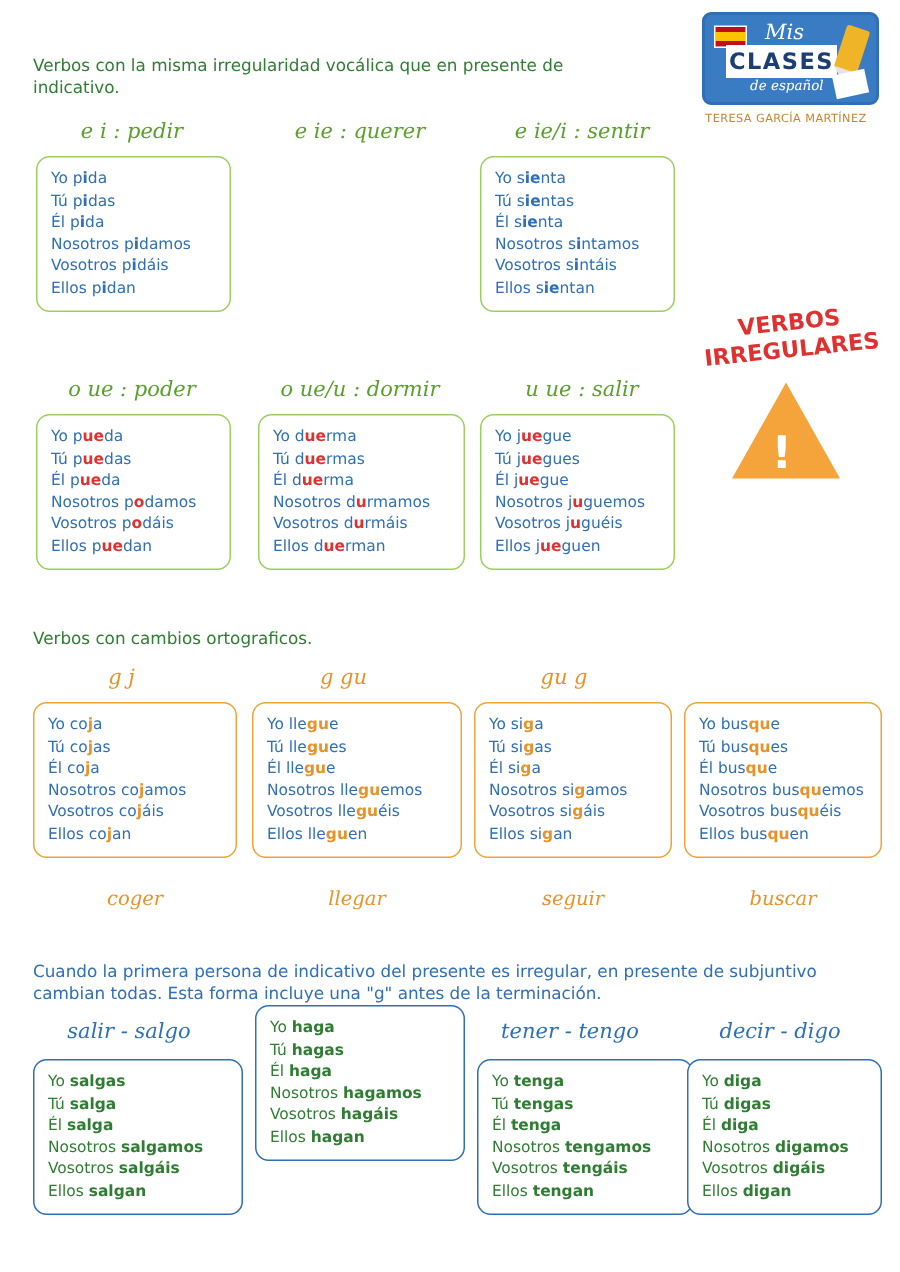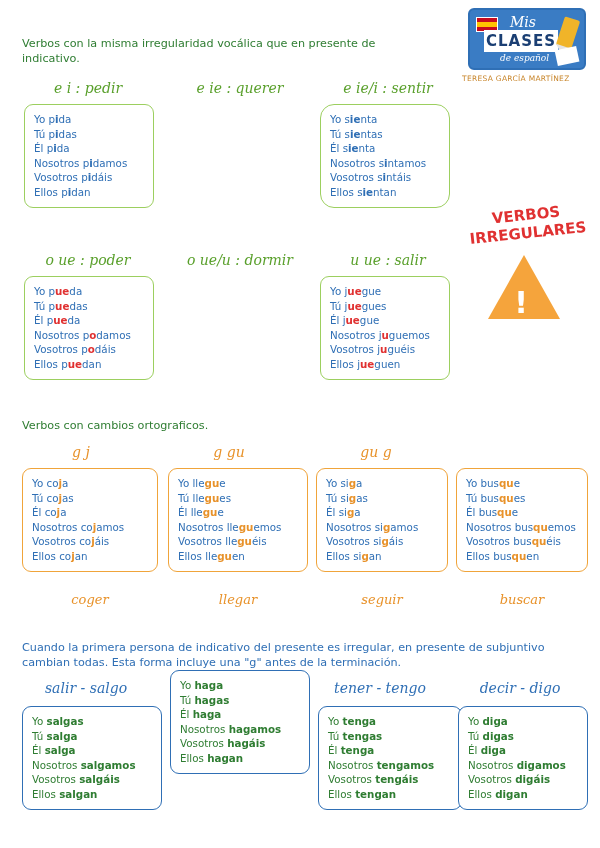--- a/index.html
+++ b/index.html
@@ -85,20 +85,21 @@
     position: absolute;
     right: 6px; bottom: 4px;
     width: 22px; height: 16px;
     background: #ffffff;
     transform: rotate(-12deg);
   }
   .teacher {
     position: absolute;
     top: 74px; right: 14px;
     width: 124px;
+    text-align: center;
     font-size: 7.5px;
     color: #c8852a;
     letter-spacing: .3px;
   }
 
   
   .intro {
     position: absolute;
     color: #2f7d32;
     font-size: 11.2px;
@@ -212,21 +213,21 @@
   <div class="box" id="b-g1-0" style="left:24px; top:104px; width:130px;">
       <ul>
         <li>Yo p<span class="hi-blue">i</span>da</li>
         <li>Tú p<span class="hi-blue">i</span>das</li>
         <li>Él p<span class="hi-blue">i</span>da</li>
         <li>Nosotros p<span class="hi-blue">i</span>damos</li>
         <li>Vosotros p<span class="hi-blue">i</span>dáis</li>
         <li>Ellos p<span class="hi-blue">i</span>dan</li>
       </ul>
     </div>
-  <div class="box" id="b-g1-2" style="left:320px; top:104px; width:130px;border-radius:14px;">
+  <div class="box" id="b-g1-2" style="left:320px; top:104px; width:130px;">
       <ul>
         <li>Yo s<span class="hi-blue">ie</span>nta</li>
         <li>Tú s<span class="hi-blue">ie</span>ntas</li>
         <li>Él s<span class="hi-blue">ie</span>nta</li>
         <li>Nosotros s<span class="hi-blue">i</span>ntamos</li>
         <li>Vosotros s<span class="hi-blue">i</span>ntáis</li>
         <li>Ellos s<span class="hi-blue">ie</span>ntan</li>
       </ul>
     </div>
 
@@ -237,20 +238,30 @@
   <div class="box" id="b-g2-0" style="left:24px; top:276px; width:130px;">
       <ul>
         <li>Yo p<span class="hi-red">ue</span>da</li>
         <li>Tú p<span class="hi-red">ue</span>das</li>
         <li>Él p<span class="hi-red">ue</span>da</li>
         <li>Nosotros p<span class="hi-red">o</span>damos</li>
         <li>Vosotros p<span class="hi-red">o</span>dáis</li>
         <li>Ellos p<span class="hi-red">ue</span>dan</li>
       </ul>
     </div>
+  <div class="box" id="b-g2-1" style="left:172px; top:276px; width:138px;">
+      <ul>
+        <li>Yo d<span class="hi-red">ue</span>rma</li>
+        <li>Tú d<span class="hi-red">ue</span>rmas</li>
+        <li>Él d<span class="hi-red">ue</span>rma</li>
+        <li>Nosotros d<span class="hi-red">u</span>rmamos</li>
+        <li>Vosotros d<span class="hi-red">u</span>rmáis</li>
+        <li>Ellos d<span class="hi-red">ue</span>rman</li>
+      </ul>
+    </div>
   <div class="box" id="b-g2-2" style="left:320px; top:276px; width:130px;">
       <ul>
         <li>Yo j<span class="hi-red">ue</span>gue</li>
         <li>Tú j<span class="hi-red">ue</span>gues</li>
         <li>Él j<span class="hi-red">ue</span>gue</li>
         <li>Nosotros j<span class="hi-red">u</span>guemos</li>
         <li>Vosotros j<span class="hi-red">u</span>guéis</li>
         <li>Ellos j<span class="hi-red">ue</span>guen</li>
       </ul>
     </div>

